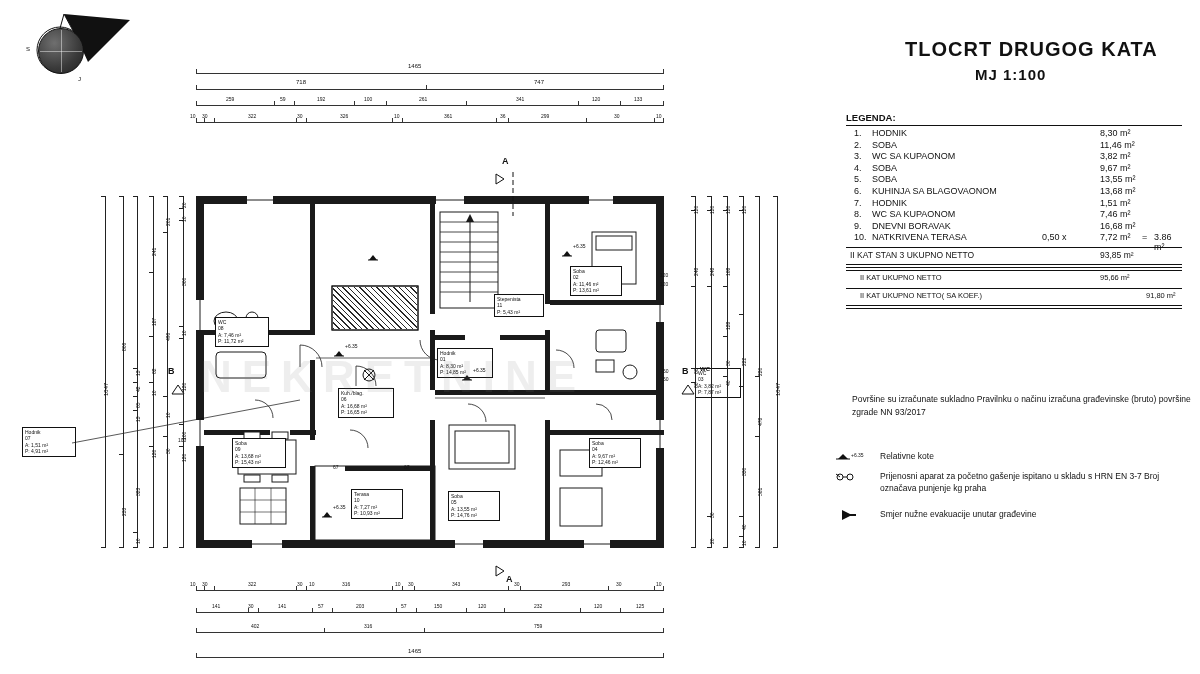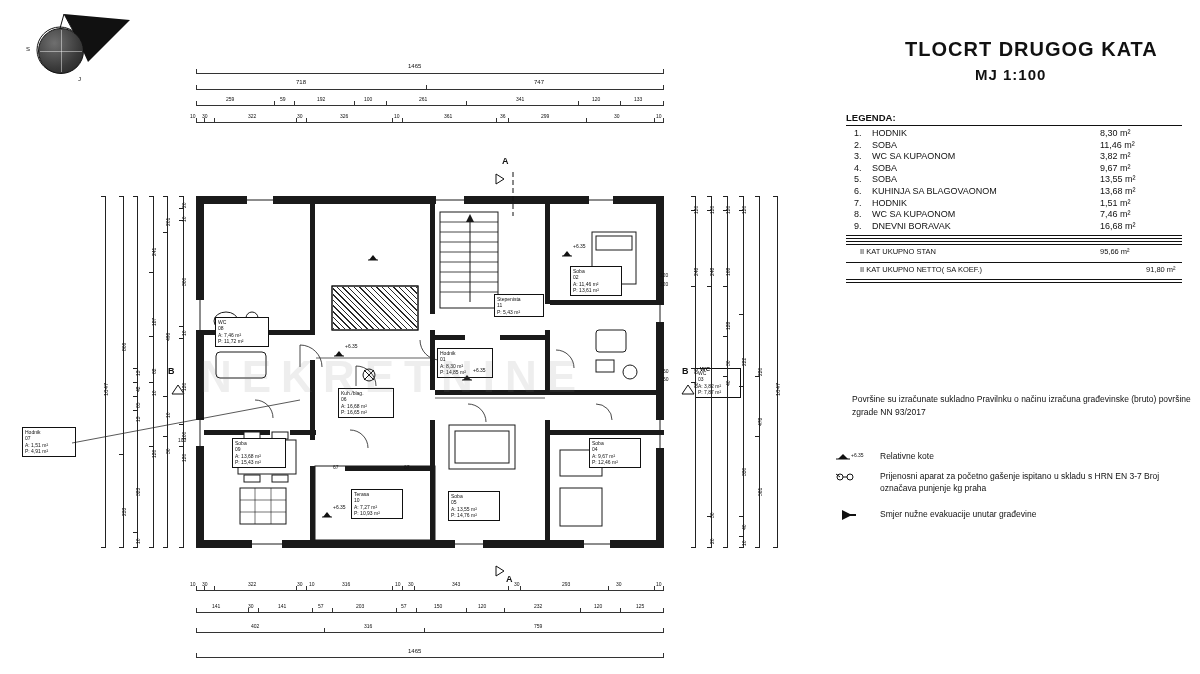--- a/index.html
+++ b/index.html
@@ -139,27 +139,39 @@
     <div class="row">
         <span class="num">8.</span>
         <span class="nm">WC SA KUPAONOM</span>
         <span class="ar2">7,46 m²</span>
       </div>
     <div class="row">
         <span class="num">9.</span>
         <span class="nm">DNEVNI BORAVAK</span>
         <span class="ar2">16,68 m²</span>
       </div>
+    <div class="row">
+      <span class="num">10.</span>
+      <span class="nm">NATKRIVENA  TERASA</span>
+      <span style="position:absolute;left:196px;">0,50 x</span>
+      <span class="ar2">7,72 m²</span>
+      <span style="position:absolute;left:296px;">=</span>
+      <span style="position:absolute;left:308px;">3.86 m²</span>
+    </div>
 
     <div class="hr" style="margin-top:3px;"></div>
+    <div class="sumrow">
+        <span class="sumlab">II  KAT  STAN 3  UKUPNO NETTO</span>
+        <span class="sumval">93,85 m²</span>
+      </div>
     <div class="hr"></div>
     <div class="hr"></div>
     <div class="hr"></div>
     <div class="sumrow" style="font-size:7.5px;">
-        <span class="sumlab2">II  KAT  UKUPNO STAN</span>
+        <span class="sumlab2">II  KAT  UKUPNO NETTO</span>
         <span class="sumval">95,66 m²</span>
       </div>
     <div class="hr"></div>
     <div class="sumrow" style="font-size:7.5px;">
         <span class="sumlab2">II  KAT  UKUPNO NETTO( SA KOEF.)</span>
         <span class="sumval2">91,80 m²</span>
       </div>
     <div class="hr"></div>
     <div class="hr"></div>
   </div>

